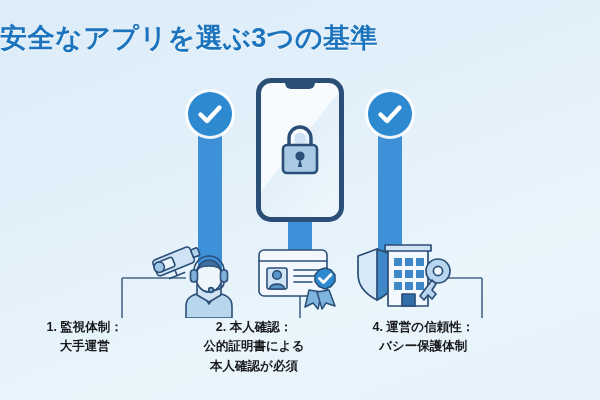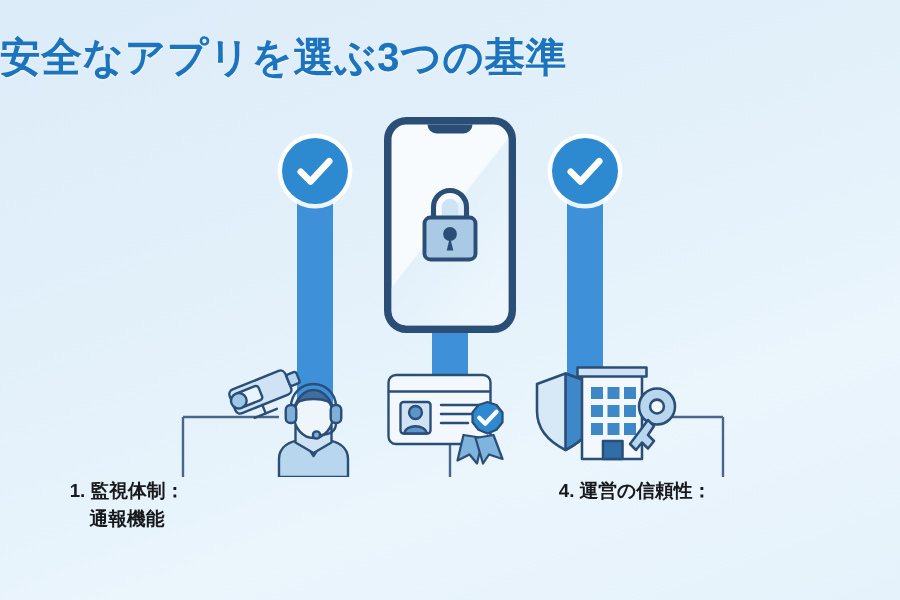--- a/index.html
+++ b/index.html
@@ -255,25 +255,29 @@
         <circle cx="86" cy="33" r="4.6" fill="#f2f8fd"></circle>
         <path d="M80 42 L68 58 L72 62 L76 57 L80 61 L84 56 L80 52 L84 46 Z" fill="#b9d6ef"></path>
       </g>
     </svg>
   </div>
 
   <div class="captions">
 
     <div class="caption">
       <span class="cap-line">1. 監視体制：</span>
-      <span class="cap-line">通報機能</span>
+      <span class="cap-line">大手運営</span>
     </div>
 
     <div class="caption">
+      <span class="cap-line">2. 本人確認：</span>
+      <span class="cap-line">公的証明書による</span>
+      <span class="cap-line">本人確認が必須</span>
     </div>
 
     <div class="caption">
       <span class="cap-line">4. 運営の信頼性：</span>
+      <span class="cap-line">バシー保護体制</span>
     </div>
 
   </div>
 
 </div>
 
 </body></html>

